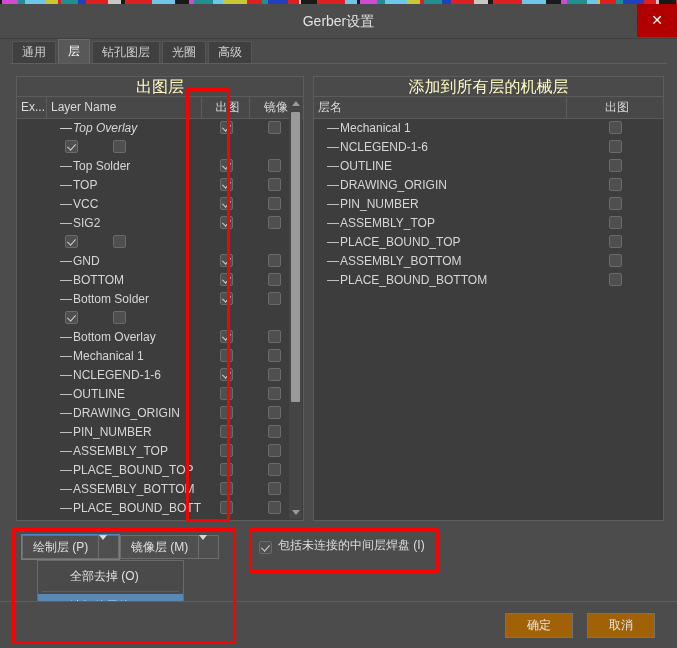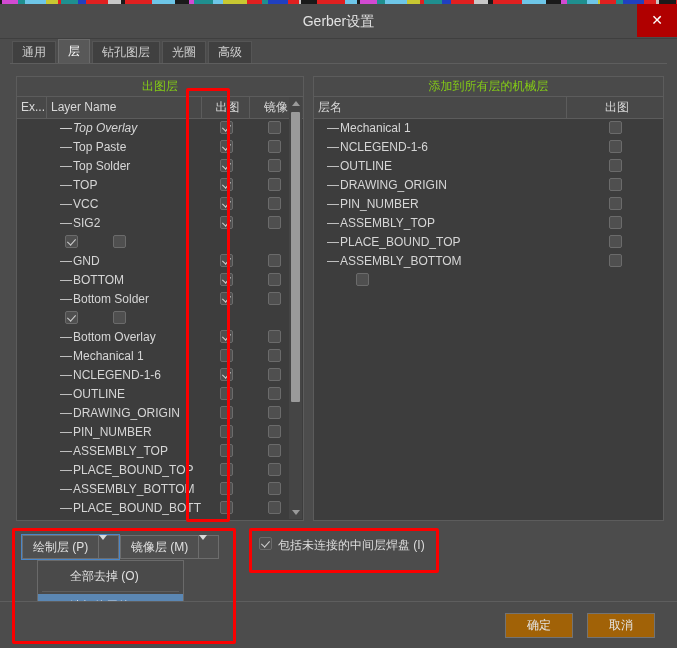--- a/index.html
+++ b/index.html
@@ -114,22 +114,22 @@
   }
   #panel-left  { top: 72px; left: 16px;  width: 288px; height: 445px; }
   #panel-right { top: 72px; left: 313px; width: 351px; height: 445px; }
 
   .panel-title {
     height: 19px;
     line-height: 19px;
     text-align: center;
     background: #4a4a4a;
     border-bottom: 1px solid #5c5c5c;
-    color: #84cc16;
-    font-size: 12px;
+    color: #fef9c3;
+    font-size: 16px;
   }
   .col-head {
     display: flex;
     height: 21px;
     background: #484848;
     border-bottom: 1px solid #5c5c5c;
     font-size: 12px;
     color: #d8d8d8;
   }
   .col-head > div {
@@ -300,21 +300,21 @@
     height: 1px;
     background: #5e5e5e;
     margin: 2px 4px;
   }
 
   
   #include-pads {
     position: absolute;
     top: 533px; left: 259px;
     display: flex;
-    align-items: flex-start;
+    align-items: flex-end;
     font-size: 12px;
     color: #dddddd;
     cursor: pointer;
   }
   #include-pads .cb { margin-right: 6px; }
 
   
   #footer-sep {
     position: absolute;
     top: 597px; left: 0;
@@ -445,21 +445,20 @@
           <div class="cell-name c-name" style="width: 155px; font-style: italic;">Top Overlay</div>
           <div class="cell-cb c-out" style="width: 48px;">
             <span class="cb on"></span>
           </div>
           <div class="cell-cb c-mir" style="width: 48px;">
             <span class="cb"></span>
           </div>
         </div>
         <div class="row">
           <div class="c-ex" style="width: 30px;"></div>
-          <div class="cell-name c-name" style="width: 155px;">Top Paste</div>
           <div class="cell-cb c-out" style="width: 48px;">
             <span class="cb on"></span>
           </div>
           <div class="cell-cb c-mir" style="width: 48px;">
             <span class="cb"></span>
           </div>
         </div>
         <div class="row">
           <div class="c-ex" style="width: 30px;"></div>
           <div class="cell-name c-name" style="width: 155px;">Top Solder</div>
@@ -709,20 +708,21 @@
             <span class="cb"></span>
           </div>
         </div>
         <div class="row">
           <div class="cell-name" style="width: 253px;">ASSEMBLY_BOTTOM</div>
           <div class="cell-cb " style="width: 96px;">
             <span class="cb"></span>
           </div>
         </div>
         <div class="row">
+          <div class="cell-name" style="width: 253px;">PLACE_BOUND_BOTTOM</div>
           <div class="cell-cb " style="width: 96px;">
             <span class="cb"></span>
           </div>
         </div>
       </div>
   </div>
 
   <div class="btn" id="split-plot">
     <div class="split-main">绘制层 (P)</div>
     <div class="split-arrow"><i class="caret"></i></div>

